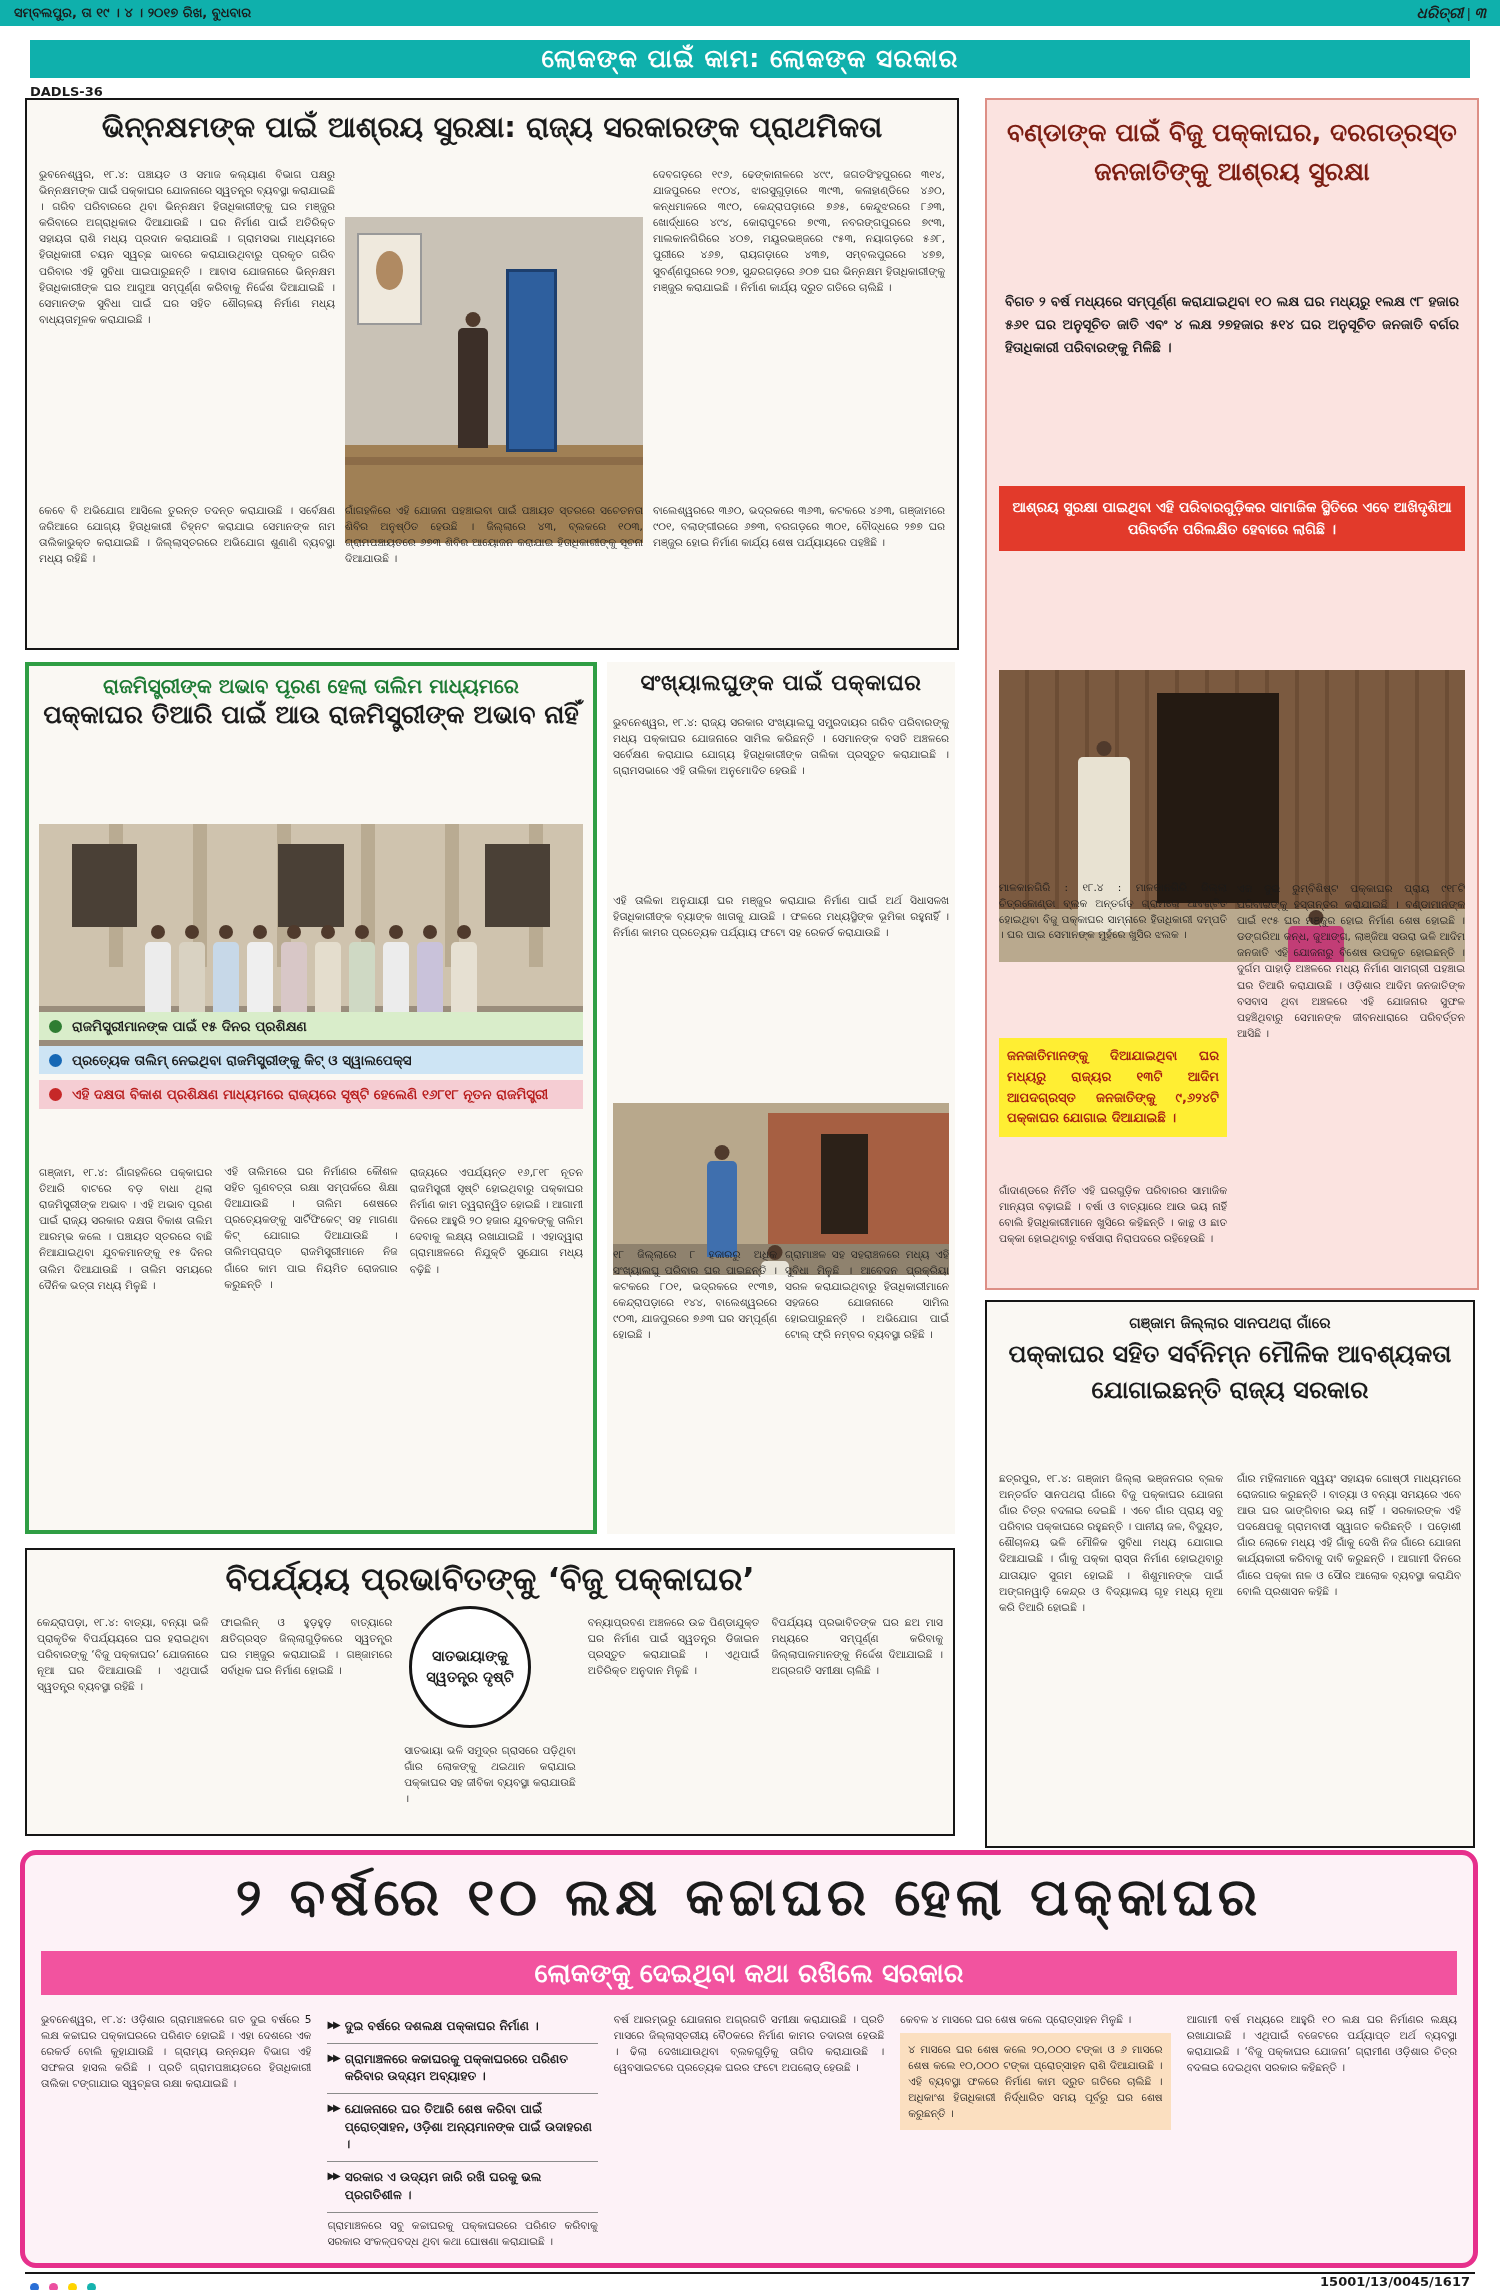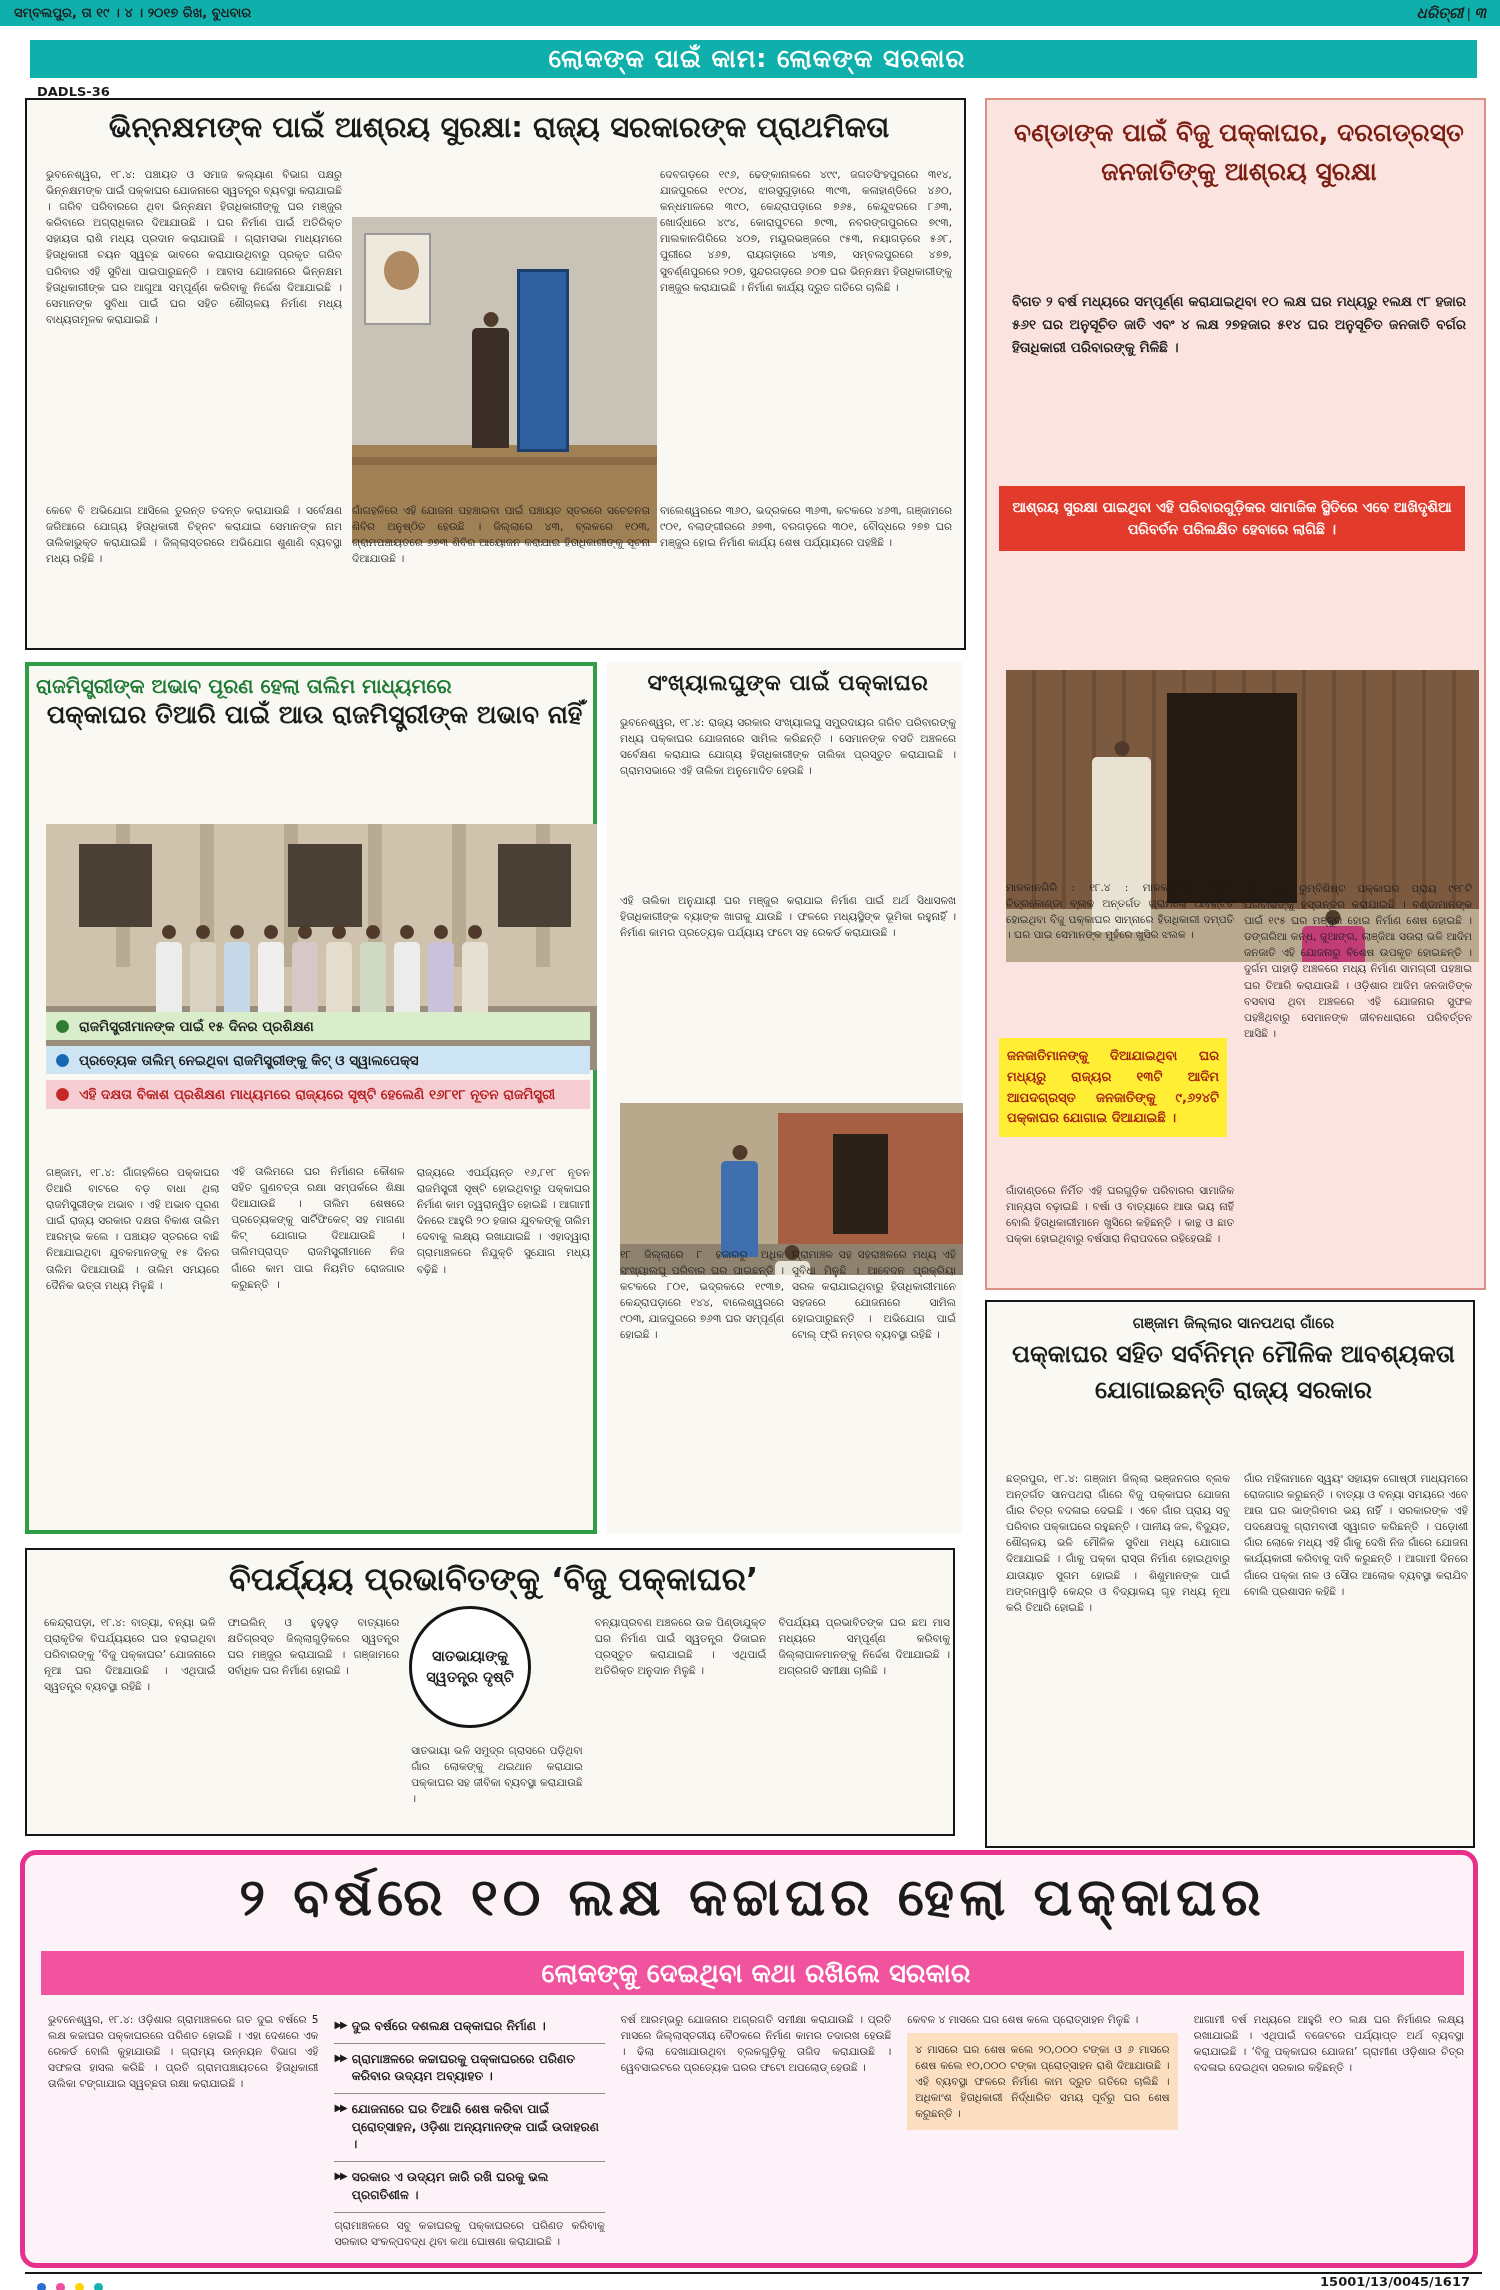--- a/index.html
+++ b/index.html
@@ -1,33 +1,33 @@
 <!DOCTYPE html>
 <html><head>
 <meta charset="utf-8">
 <style>
   html,body{margin:0;padding:0;background:#d8d5cf;}
   .page{position:relative;width:1500px;height:2290px;margin:0 auto;background:#ffffff;
         font-family:"DejaVu Sans",sans-serif;color:#1b1b1b;overflow:hidden;}
-  .abs{position:absolute;padding-left:7px;}
+  .abs{position:absolute;}
   .col{font-size:10.6px;line-height:1.52;text-align:justify;overflow:hidden;color:#1b1b1b;}
   .box{background:#faf8f3;border:2px solid #161616;}
   
   .topstrip{background:#0fb0ac;display:flex;justify-content:space-between;align-items:center;
             padding:0 14px;box-sizing:border-box;}
   .mh-left{font-size:13px;font-weight:bold;}
   .mh-right{font-size:15px;font-weight:bold;font-style:italic;font-family:"Liberation Serif",serif;}
   
   .tealbanner{background:#0fb0ac;color:#fff;font-weight:bold;font-size:25px;text-align:center;
               line-height:38px;letter-spacing:1px;}
   .code{font-size:13px;font-weight:bold;}
   
   .hlA{font-size:29px;font-weight:bold;text-align:center;margin:8px 10px 4px;line-height:1.35;}
   .hlB{font-size:25px;font-weight:bold;color:#7c1d12;text-align:center;line-height:1.55;margin:14px 16px 0;}
-  .kickerC{color:#1d7a33;font-size:20px;font-weight:bold;margin-top:8px;}
+  .kickerC{color:#1d7a33;font-size:20px;font-weight:bold;text-align:center;margin-top:8px;}
   .hlC{font-size:25px;font-weight:bold;text-align:center;margin:2px 8px 6px;}
   .hlD{font-size:22px;font-weight:bold;text-align:center;margin:8px 4px 6px;letter-spacing:.5px;}
   .kickerE{font-size:15px;font-weight:bold;text-align:center;margin-top:12px;}
   .hlE{font-size:24px;font-weight:bold;text-align:center;line-height:1.5;margin:4px 14px;}
   .hlF{font-size:32px;font-weight:bold;text-align:center;margin:10px 8px 6px;}
   .hlG{font-size:52px;font-weight:bold;text-align:center;margin-top:12px;letter-spacing:5px;}
   
   .pinkbox{background:#fbe3e0;border:2px solid #dd8f86;}
   .introB{font-size:13.5px;font-weight:600;line-height:1.7;text-align:justify;}
   .redbanner{background:#e23a2b;color:#fff;font-weight:bold;font-size:14px;line-height:1.6;

